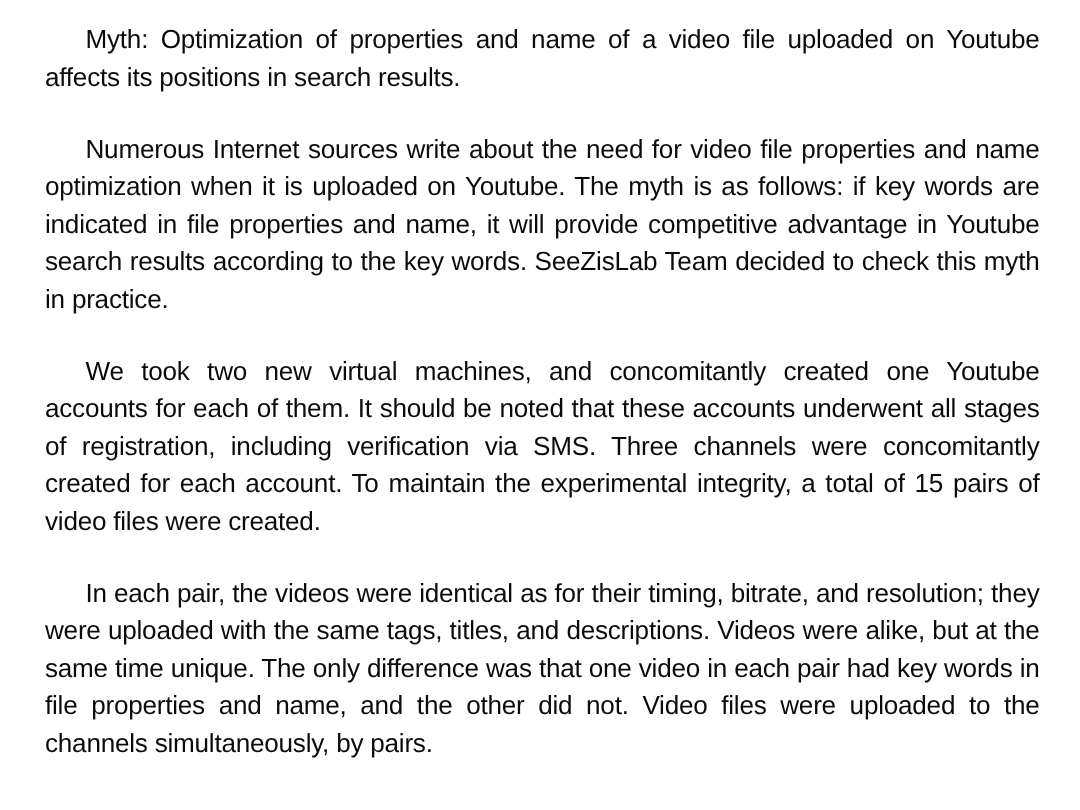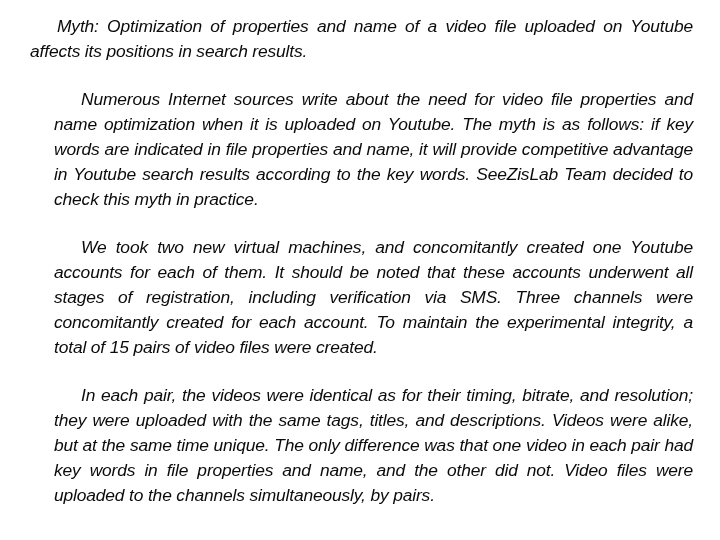--- a/index.html
+++ b/index.html
@@ -33,26 +33,24 @@
     padding: 0;
     font-size: 17.4px;
     line-height: 25px;
     text-align: justify;
     text-justify: inter-word;
     text-indent: 27px;
     letter-spacing: -0.15px;
     word-spacing: 0px;
     -webkit-font-smoothing: antialiased;
     hyphens: none;
-    font-style: italic;
   }
 
   p.para + p.para {
     margin-top: 23px;
-    margin-left: 24px;
   }
 
   
   p.para:last-child {
     margin-bottom: 0;
   }
 </style>
 </head>
 <body>
 

